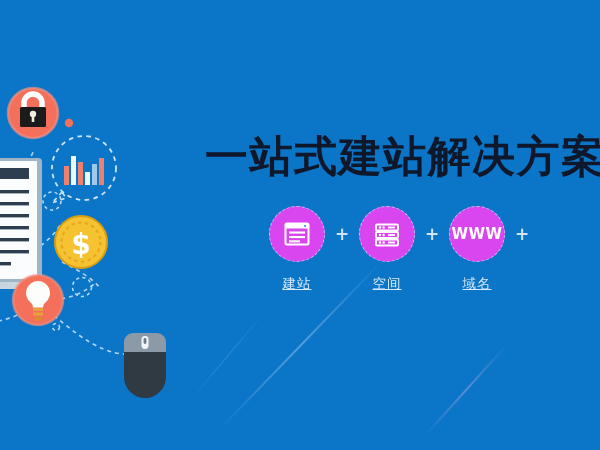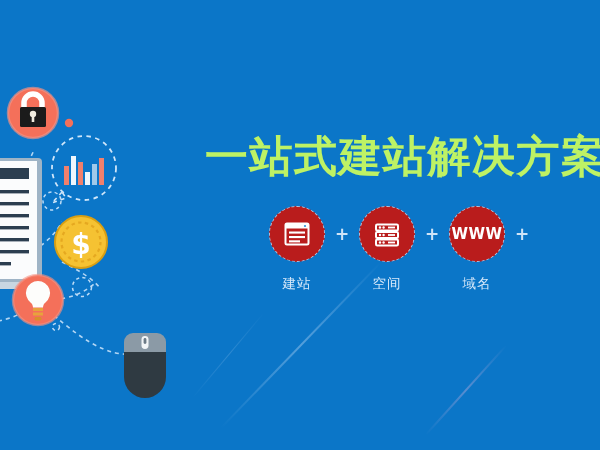--- a/index.html
+++ b/index.html
@@ -46,21 +46,21 @@
   
   .illus { position: absolute; left: 0; top: 0; width: 215px; height: 450px; }
   .illus svg { position: absolute; left: 0; top: 0; }
 
   
   .headline {
     position: absolute;
     left: 205px;
     top: 133px;
     width: 385px;
-    color: #bef264;
+    color: #0f172a;
     font-size: 43px;
     font-weight: bold;
     letter-spacing: 1.5px;
     line-height: 1.1;
     text-align: center;
     white-space: nowrap;
   }
 
   
   .iconrow {
@@ -75,40 +75,41 @@
   .item {
     width: 68px;
     display: flex;
     flex-direction: column;
     align-items: center;
   }
   .circle {
     width: 56px;
     height: 56px;
     border-radius: 50%;
-    background: #b91c1c;
+    background: #d946ef;
     border: 1.5px dashed rgba(190,222,248,0.85);
     display: flex;
     align-items: center;
     justify-content: center;
     box-sizing: border-box;
   }
   .circle svg { display: block; }
   .wwwtext {
     color: #ffffff;
     font-size: 15px;
     font-weight: bold;
     letter-spacing: 0.5px;
   }
   .label {
     margin-top: 13px;
     color: #d8e9fa;
     font-size: 13.5px;
     letter-spacing: 1px;
     white-space: nowrap;
+    text-decoration: underline;
   }
   .plus {
     color: #cfe4f7;
     font-size: 17px;
     font-weight: bold;
     line-height: 56px;
     height: 56px;
     width: 22px;
     text-align: center;
     flex: 0 0 22px;

